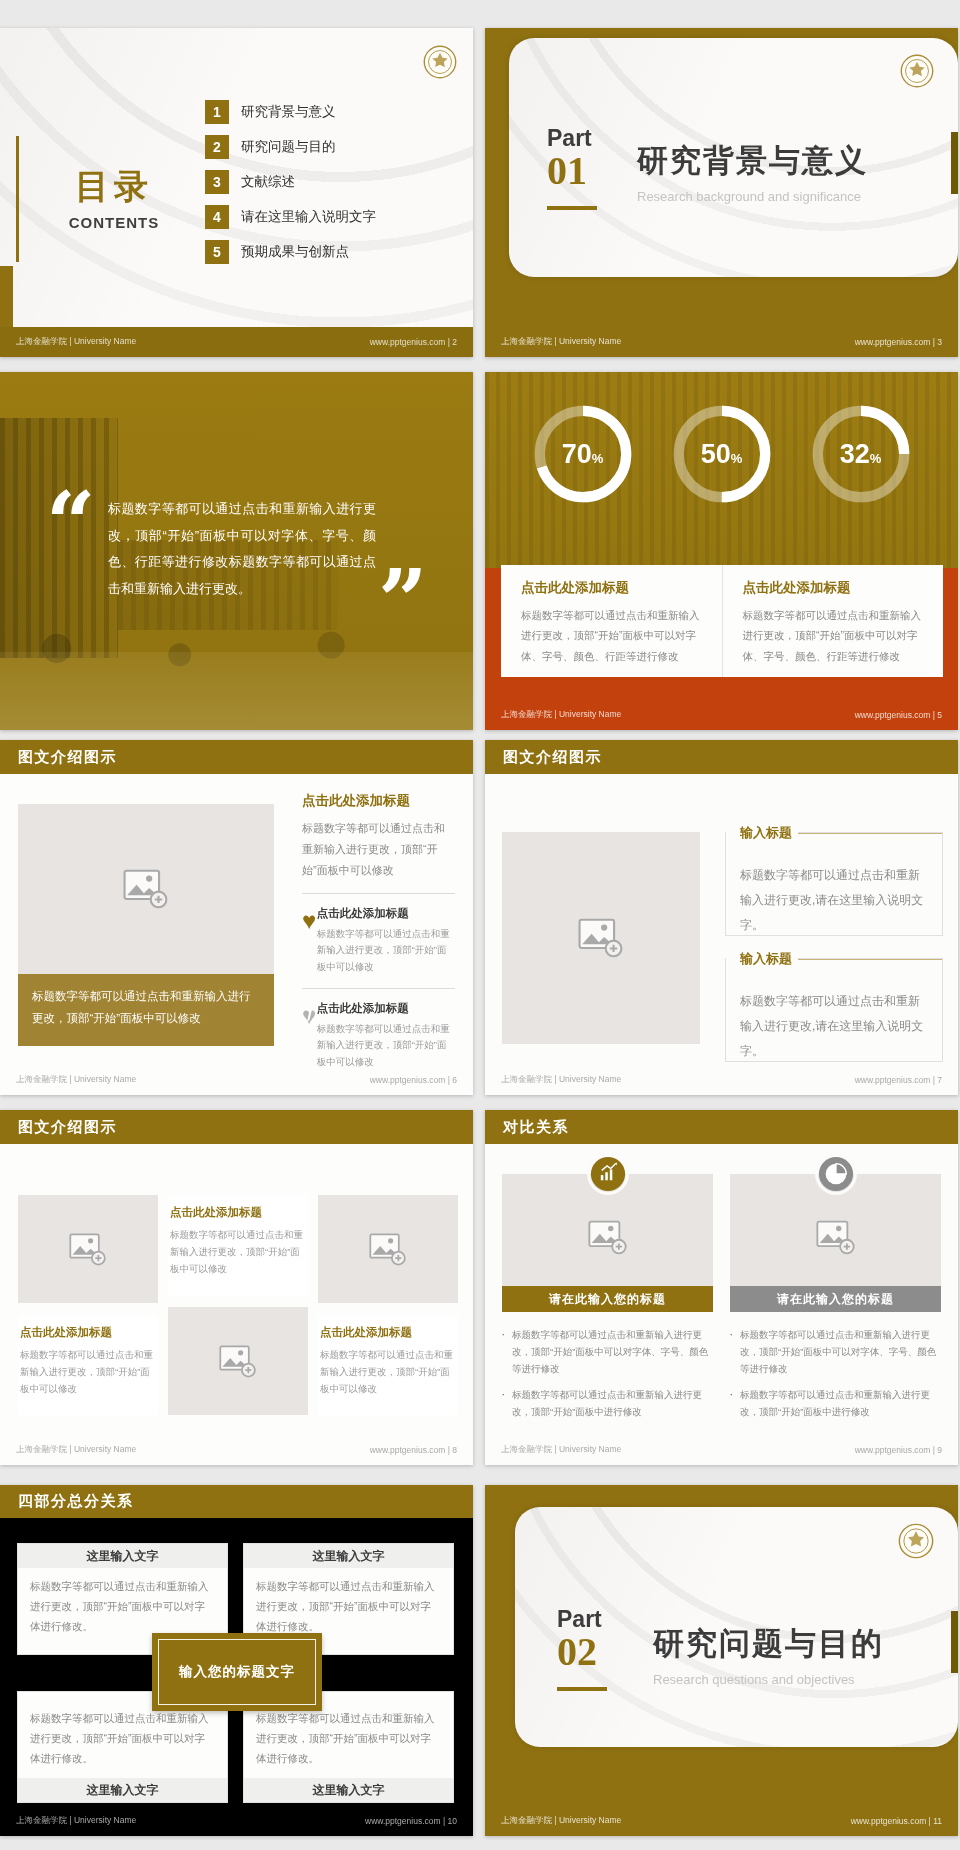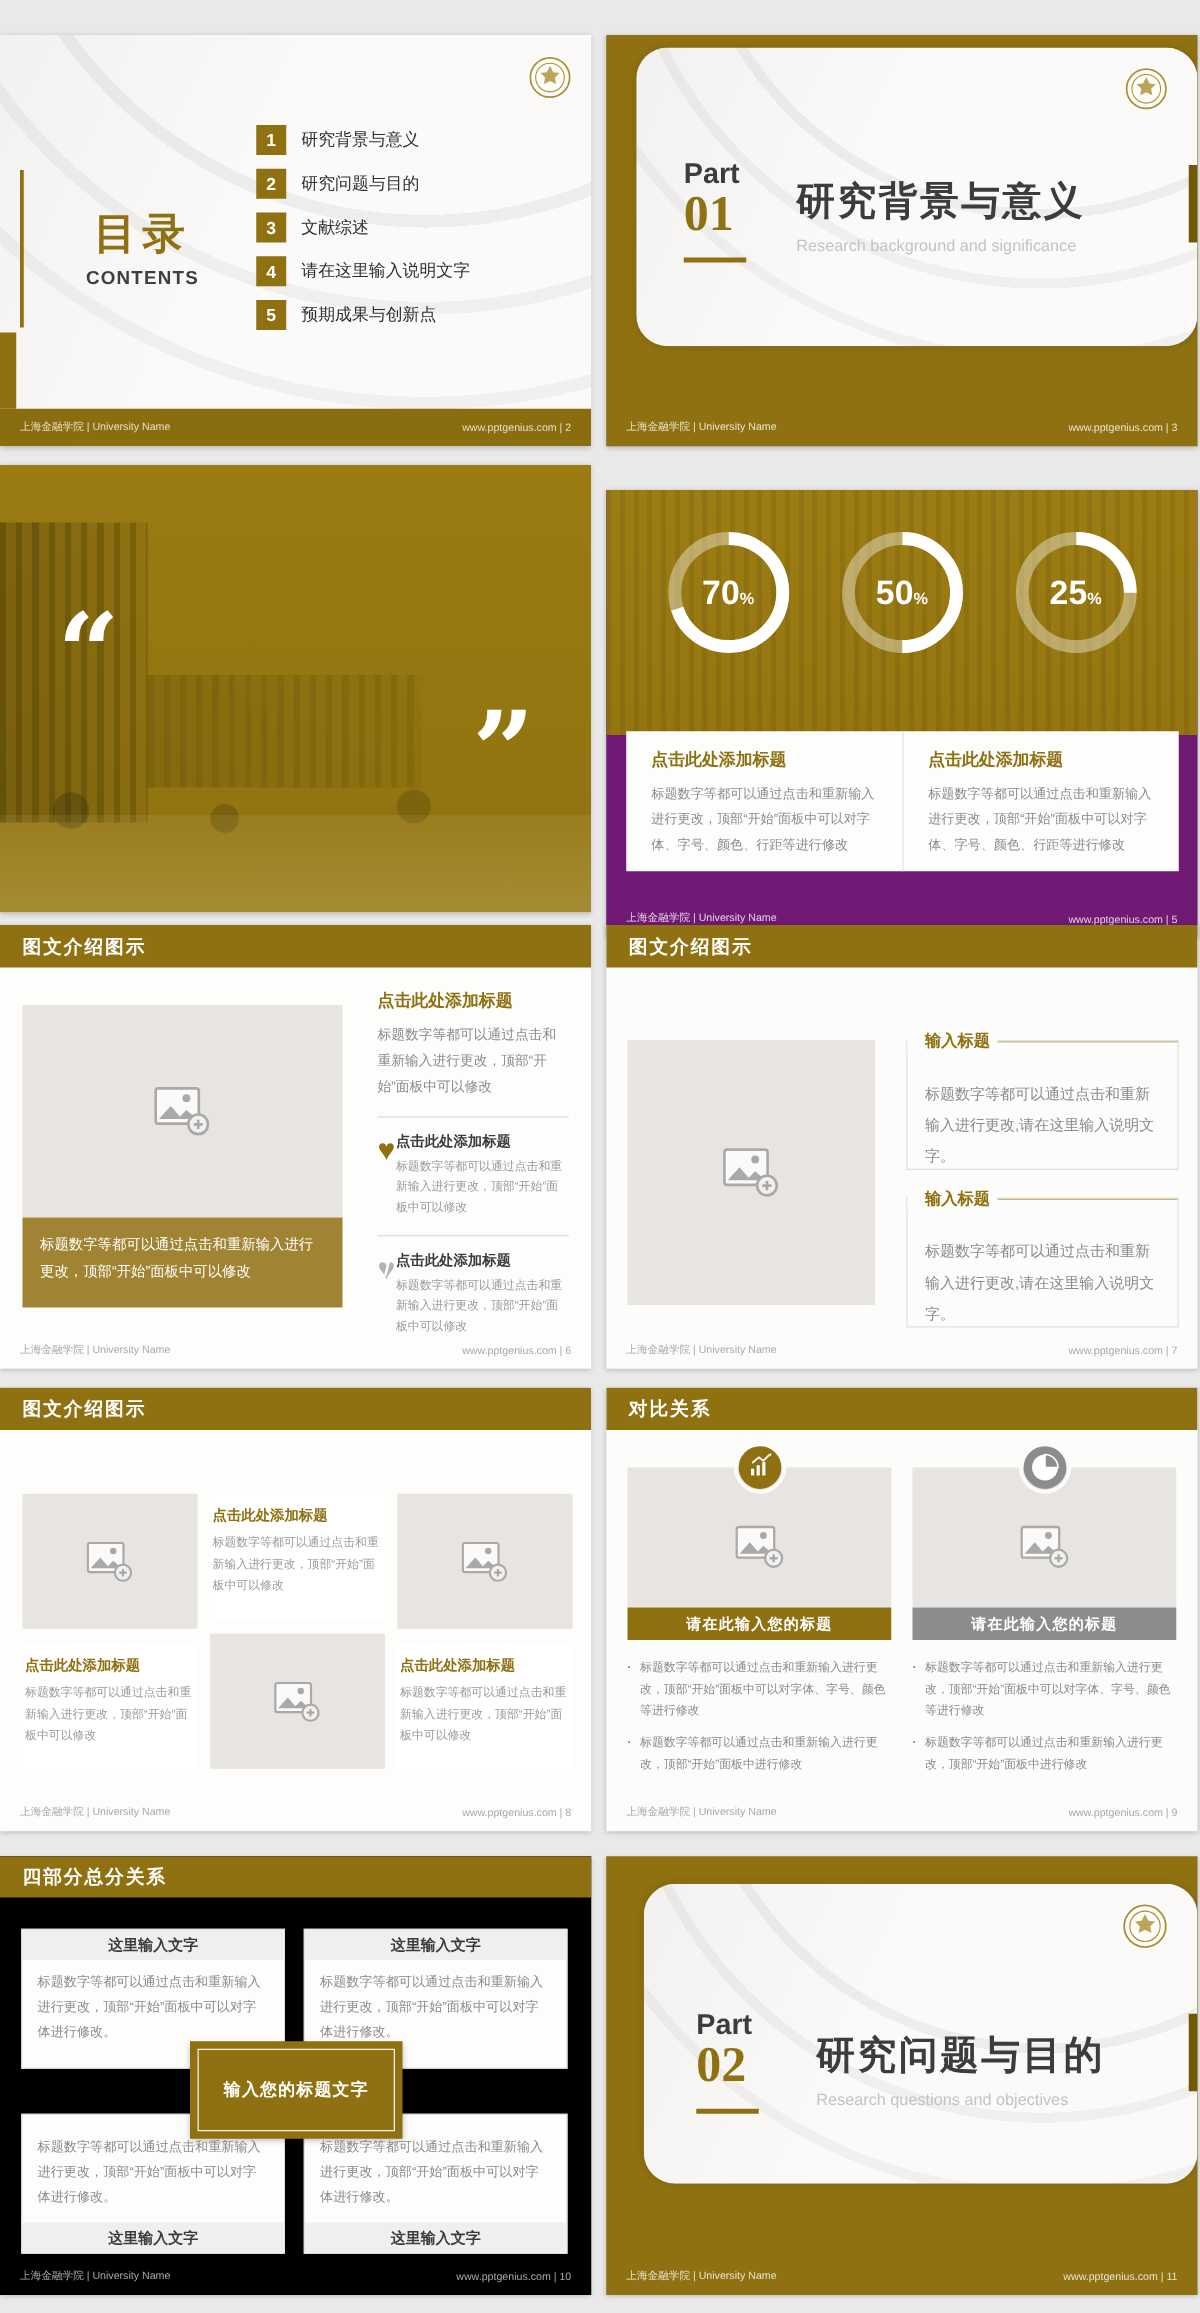--- a/index.html
+++ b/index.html
@@ -66,21 +66,21 @@
       radial-gradient(circle at 38% 70%, rgba(45,40,8,.25) 0 11px, rgba(0,0,0,0) 12px),
       radial-gradient(circle at 70% 55%, rgba(45,40,8,.22) 0 13px, rgba(0,0,0,0) 14px); }
   .q-open { position:absolute; left:46px; top:108px; font-family:"DejaVu Serif","Liberation Serif",serif;
             font-size:86px; font-weight:bold; color:#fff; line-height:1; }
   .q-close { position:absolute; left:378px; top:186px; font-family:"DejaVu Serif","Liberation Serif",serif;
              font-size:86px; font-weight:bold; color:#fff; line-height:1; }
   .q-text { position:absolute; left:108px; top:124px; width:268px; color:#fff; font-size:13px;
             line-height:2.05; text-align:justify; }
 
   
-  .stats { background:#701a75;margin-top:20px; }
+  .stats { background:#c2410c; }
   .photo5 { position:absolute; left:0; top:0; right:0; height:196px;
             background:
               repeating-linear-gradient(90deg, rgba(40,30,2,.10) 0 4px, rgba(0,0,0,0) 4px 11px),
               linear-gradient(180deg,#9d7d13 0%,#947610 100%); }
   .donut-row { position:absolute; left:0; top:28px; right:0; display:flex; justify-content:space-around; padding:0 28px; }
   .donut { position:relative; width:108px; height:108px; }
   .donut svg { transform:rotate(-90deg); }
   .donut .lbl { position:absolute; inset:0; display:flex; align-items:center; justify-content:center; color:#fff; }
   .donut .val { font-size:27px; font-weight:bold; }
   .donut .pct { font-size:13px; font-weight:bold; margin-top:9px; }
@@ -212,20 +212,21 @@
   </section>
 
   <section class="slide" style="left:0;top:372px;width:473px;height:358px;">
     <div class="photo">
       <div class="bldg" style="left:0;top:46px;width:118px;height:240px;"></div>
       <div class="bldg" style="left:118px;top:168px;width:220px;height:90px;opacity:.5;"></div>
       <div class="treeline" style="bottom:56px;height:64px;"></div>
       <div class="ground" style="height:78px;"></div>
     </div>
     <div class="q-open">“</div>
+    <div class="q-text">标题数字等都可以通过点击和重新输入进行更改，顶部“开始”面板中可以对字体、字号、颜色、行距等进行修改标题数字等都可以通过点击和重新输入进行更改。</div>
     <div class="q-close">”</div>
   </section>
 
   <section class="slide stats" style="left:485px;top:372px;width:473px;height:358px;">
     <div class="photo5"></div>
     <div class="donut-row">
       <div class="donut">
         <svg width="108" height="108" viewBox="0 0 100 100">
           <circle cx="50" cy="50" r="40" fill="none" stroke="rgba(255,255,255,.38)" stroke-width="9.5"></circle>
           <circle cx="50" cy="50" r="40" fill="none" stroke="#ffffff" stroke-width="9.5" stroke-dasharray="175.92918860102841 75.39822368615503"></circle>
@@ -244,21 +245,21 @@
             <span class="val">50</span>
             <span class="pct">%</span>
           </div>
       </div>
       <div class="donut">
         <svg width="108" height="108" viewBox="0 0 100 100">
           <circle cx="50" cy="50" r="40" fill="none" stroke="rgba(255,255,255,.38)" stroke-width="9.5"></circle>
           <circle cx="50" cy="50" r="40" fill="none" stroke="#ffffff" stroke-width="9.5" stroke-dasharray="62.83185307179586 188.49555921538757"></circle>
         </svg>
         <div class="lbl">
-            <span class="val">25</span>
+            <span class="val">32</span>
             <span class="pct">%</span>
           </div>
       </div>
     </div>
     <div class="stat-card">
       <div class="stat-col">
         <div class="stat-title">点击此处添加标题</div>
         <div class="stat-body">标题数字等都可以通过点击和重新输入进行更改，顶部“开始”面板中可以对字体、字号、颜色、行距等进行修改</div>
       </div>
       <div class="stat-col">

